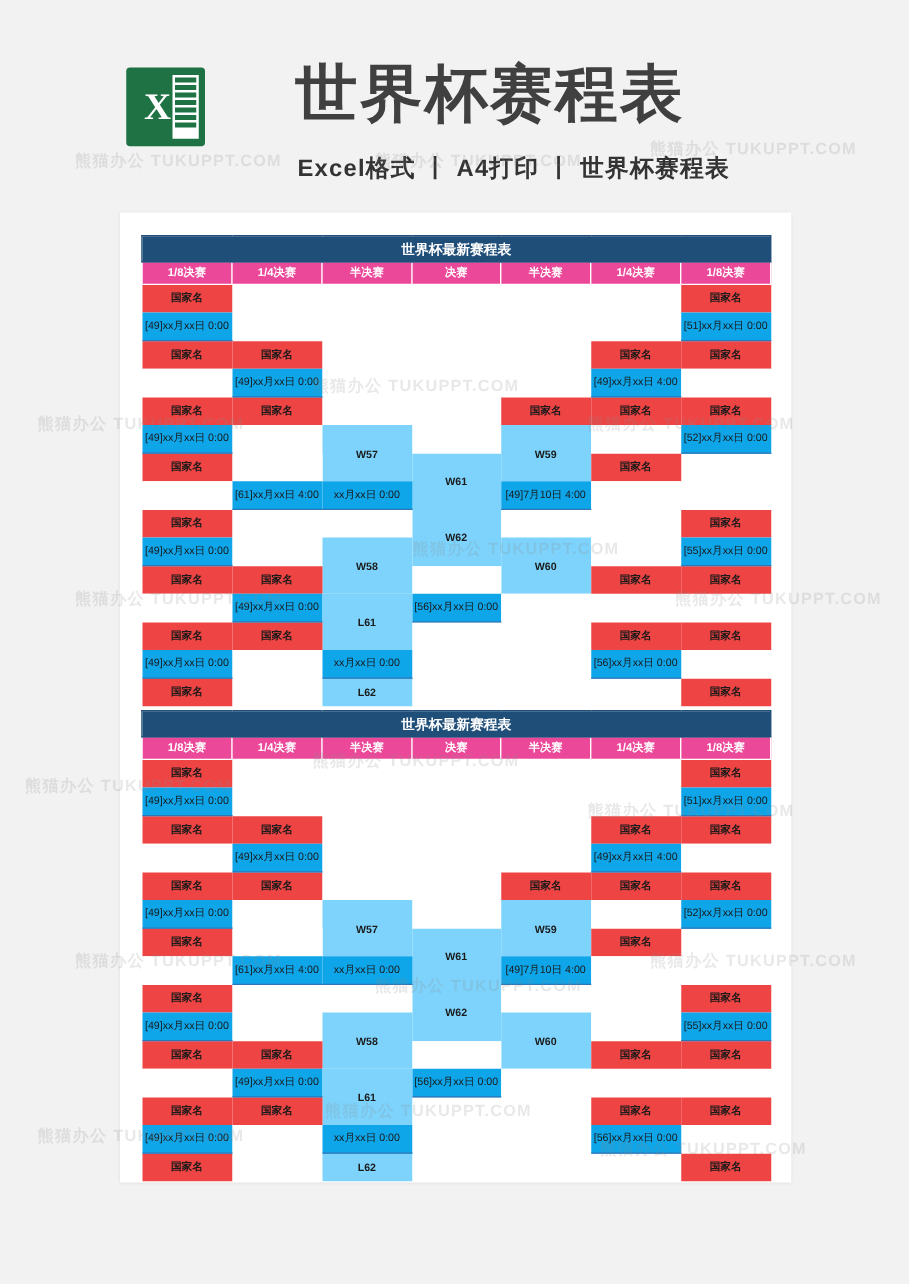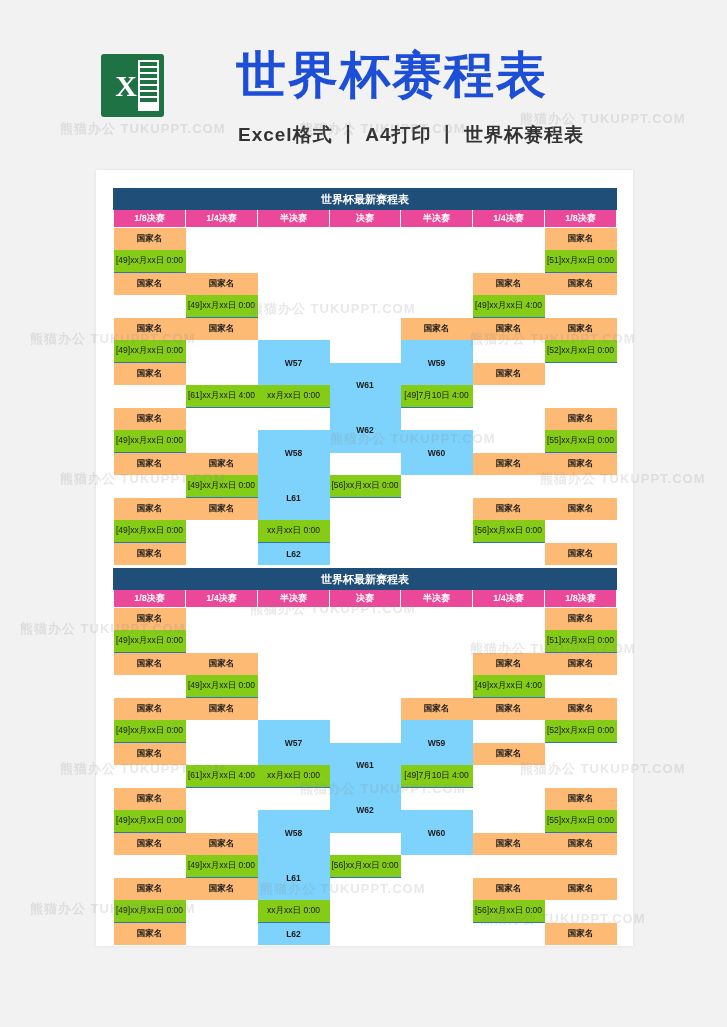--- a/index.html
+++ b/index.html
@@ -26,21 +26,21 @@
   }
   .xl-logo .sheet{
     position:absolute;right:5px;top:6px;width:21px;height:51px;
     background:#ffffff;
   }
   .xl-logo .sheet i{
     display:block;height:4px;margin:2px 2px 0 2px;background:#1f7243;
   }
   .title-main{
     position:absolute;left:236px;top:42px;
-    font-size:50px;font-weight:bold;color:#1d4ed8;
+    font-size:50px;font-weight:bold;color:#404040;
     letter-spacing:2px;
     font-family:"DejaVu Sans","Liberation Sans",sans-serif;
   }
   .title-sub{
     position:absolute;left:238px;top:122px;
     font-size:19px;font-weight:bold;color:#333333;
     letter-spacing:1px;
   }
   
   .sheet-page{
@@ -64,25 +64,25 @@
     background:#1f4e79;color:#ffffff;
     font-size:11px;font-weight:bold;height:20px;
     border:1px solid #1f4e79;
   }
   .bkt-head td{
     background:#ec4899;color:#ffffff;
     font-size:9px;font-weight:bold;height:17px;
     border:1px solid #ffffff;
   }
   .cell-team{
-    background:#fdba74;border:1px solid #2e75b6;
+    background:#ef4444;border:1px solid #2e75b6;
     font-size:9px;font-weight:bold;color:#111;
   }
   .cell-date{
-    background:#84cc16;border:none;
+    background:#0ea5e9;border:none;
     font-size:7.5px;color:#222;
   }
   .cell-date.line{border-bottom:1px solid #2e75b6;}
   .cell-win{
     background:#7dd3fc;border:1px solid #2e75b6;
     font-size:10px;font-weight:bold;color:#111;
   }
   .cell-empty{background:#ffffff;border:none;}
   
   .wm{

